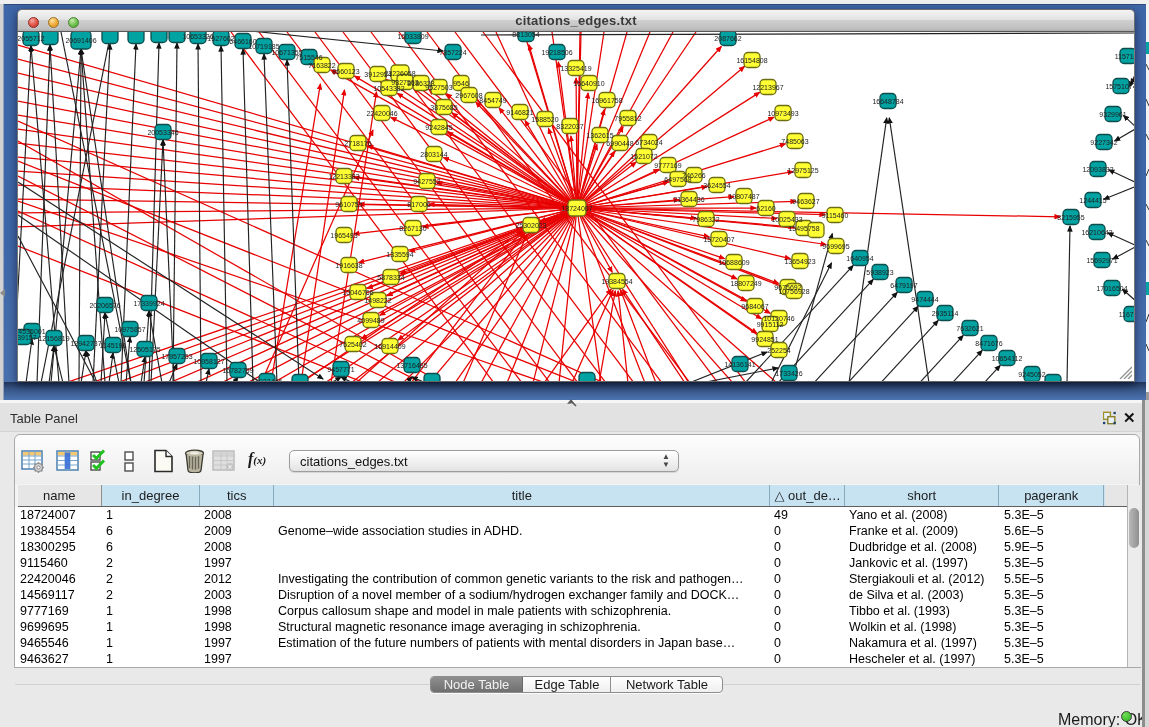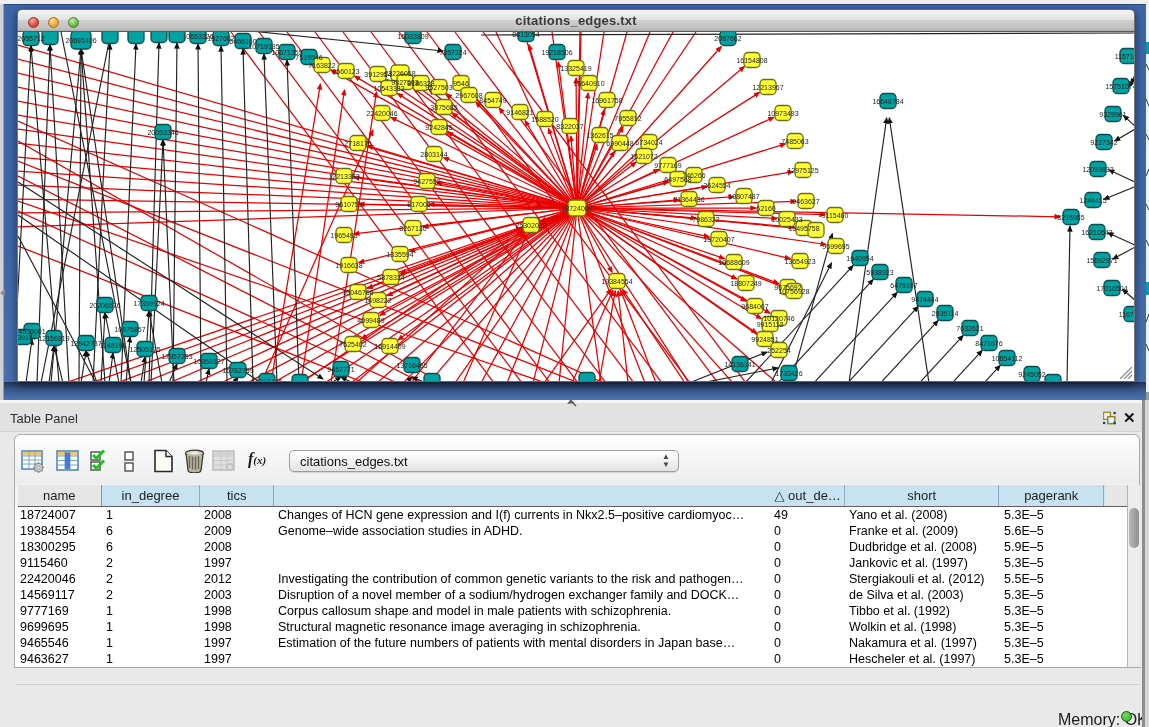--- a/index.html
+++ b/index.html
@@ -656,31 +656,31 @@
 
   <div class="abs" id="dropdown">
       <span>citations_edges.txt</span>
       <div id="dd-arrows">▲<br>▼</div>
     </div>
 
   <div class="abs" id="thead">
     <div class="hcell" style="left:0;width:83.5px;background:#e6e6e6;border-right:1px solid #8f8f8f;">name</div>
     <div class="hcell" style="left:84.5px;width:97px;">in_degree</div>
     <div class="hcell" style="left:182.5px;width:73.5px;">tics</div>
+    <div class="hcell" style="left:256.5px;width:495.5px;">title</div>
     <div class="hcell" style="left:752.5px;width:74.5px;text-align:left;padding-left:4px;">△ out_de…</div>
     <div class="hcell" style="left:827.5px;width:153.5px;">short</div>
     <div class="hcell" style="left:981.5px;width:104.5px;">pagerank</div>
     <div class="hcell" style="left:1086.5px;width:23.5px;background:#e6e6e6;border-right:none;"></div>
   </div>
   <div class="abs" id="tbody"></div>
 <div class="trow" style="top:507px">
 <span style="left:20px">18724007</span>
       <span style="left:106px">1</span>
       <span style="left:204px">2008</span>
-      <span style="left:278px;width:485px">Changes of HCN gene expression and I(f) currents in Nkx2.5–positive cardiomyoc…</span>
       <span style="left:774px">49</span>
       <span style="left:849px">Yano et al. (2008)</span>
       <span style="left:1004px">5.3E–5</span>
     </div>
 <div class="trow" style="top:523px">
 <span style="left:20px">19384554</span>
       <span style="left:106px">6</span>
       <span style="left:204px">2009</span>
       <span style="left:278px;width:485px">Genome–wide association studies in ADHD.</span>
       <span style="left:774px">0</span>
@@ -720,21 +720,21 @@
       <span style="left:774px">0</span>
       <span style="left:849px">de Silva et al. (2003)</span>
       <span style="left:1004px">5.3E–5</span>
     </div>
 <div class="trow" style="top:603px">
 <span style="left:20px">9777169</span>
       <span style="left:106px">1</span>
       <span style="left:204px">1998</span>
       <span style="left:278px;width:485px">Corpus callosum shape and model in male patients with schizophrenia.</span>
       <span style="left:774px">0</span>
-      <span style="left:849px">Tibbo et al. (1992)</span>
+      <span style="left:849px">Tibbo et al. (1993)</span>
       <span style="left:1004px">5.3E–5</span>
     </div>
 <div class="trow" style="top:619px">
 <span style="left:20px">9699695</span>
       <span style="left:106px">1</span>
       <span style="left:204px">1998</span>
       <span style="left:278px;width:485px">Structural magnetic resonance image averaging in schizophrenia.</span>
       <span style="left:774px">0</span>
       <span style="left:849px">Wolkin et al. (1998)</span>
       <span style="left:1004px">5.3E–5</span>
@@ -754,16 +754,21 @@
       <span style="left:204px">1997</span>
       <span style="left:774px">0</span>
       <span style="left:849px">Hescheler et al. (1997)</span>
       <span style="left:1004px">5.3E–5</span>
     </div>
   <div class="abs" id="scrollcol"></div>
   <div class="abs" id="thumb"></div>
   <div class="abs" id="tframebottom"></div>
 
   <div class="abs" id="segline"></div>
+  <div class="abs" id="seg">
+    <div class="segbtn" id="seg1">Node Table</div>
+    <div class="segbtn" id="seg2">Edge Table</div>
+    <div class="segbtn" id="seg3">Network Table</div>
+  </div>
   <div class="abs" id="memory">Memory: OK</div>
   <div class="abs" id="memdot"></div>
   <div class="abs" id="rightline"></div>
   <div class="abs" id="rightpad"></div>
 </div>
 </body></html>

